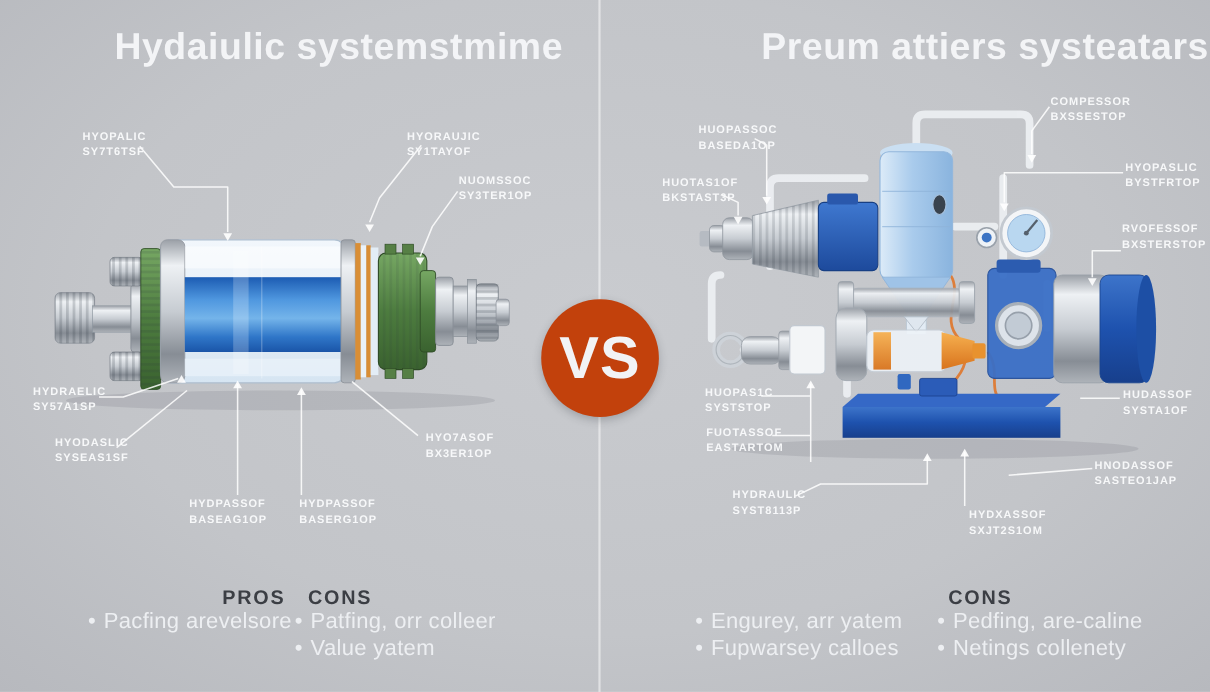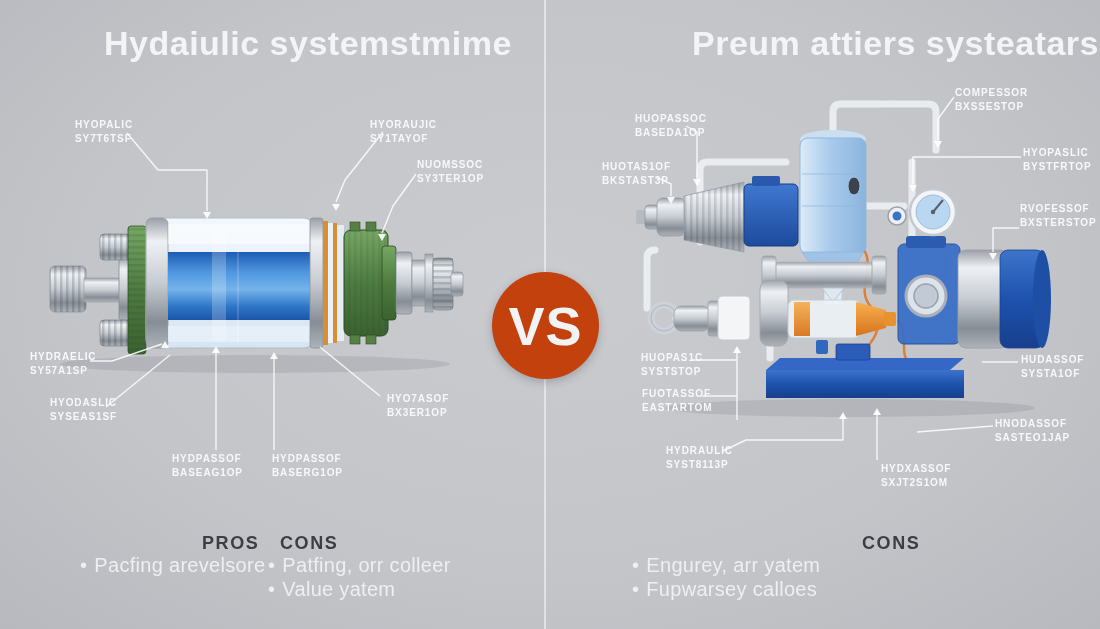--- a/index.html
+++ b/index.html
@@ -310,13 +310,15 @@
   <li><span class="bchar">•</span><span>Value yatem</span></li>
 </ul>
 
 <div class="col-header" style="left:862px;top:533px">CONS</div>
 
 <ul class="bullets" style="left:632px;top:554px">
   <li><span class="bchar">•</span><span>Engurey, arr yatem</span></li>
   <li><span class="bchar">•</span><span>Fupwarsey calloes</span></li>
 </ul>
 <ul class="bullets" style="left:852px;top:554px">
+  <li><span class="bchar">•</span><span>Pedfing, are-caline</span></li>
+  <li><span class="bchar">•</span><span>Netings collenety</span></li>
 </ul>
 
 </body></html>

